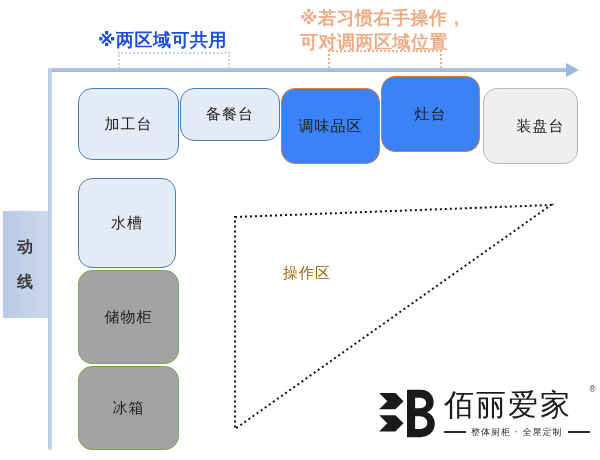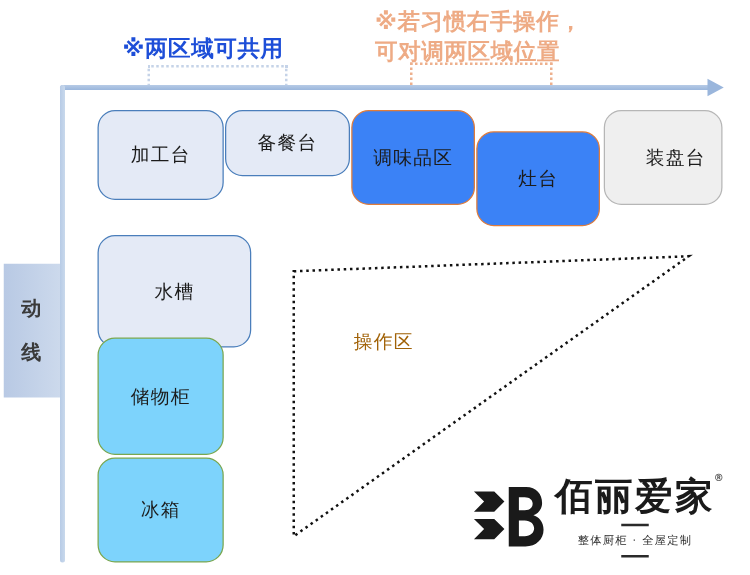--- a/index.html
+++ b/index.html
@@ -117,21 +117,21 @@
   }
   .zone.orange {
     background: #3b82f6;
     border: 1.6px solid #e07c3a;
   }
   .zone.grey {
     background: #efefef;
     border: 1.6px solid #b6b6b6;
   }
   .zone.green {
-    background: #7dd3fc;
+    background: #a3a3a3;
     border: 1.6px solid #7aa74f;
   }
 
   
   .triangle-wrap {
     position: absolute;
     left: 215px;
     top: 195px;
     width: 340px;
     height: 240px;
@@ -162,39 +162,38 @@
     flex: none;
   }
   .logo-text-col {
     display: flex;
     flex-direction: column;
     justify-content: center;
     position: relative;
   }
   .logo-name {
     font-size: 30px;
-    font-weight: bold;
+    font-weight: normal;
     color: #1a1a1a;
     letter-spacing: 2px;
     line-height: 1;
     font-family: "DejaVu Sans", "Liberation Sans", sans-serif;
   }
   .logo-reg {
     position: absolute;
     right: -9px;
     top: -4px;
     font-size: 8px;
     color: #555;
   }
   .logo-tag-row {
     display: flex;
     align-items: center;
     gap: 5px;
     margin-top: 6px;
-    flex-direction: column;
   }
   .logo-rule {
     height: 2px;
     width: 22px;
     background: #2a2a2a;
     flex: none;
   }
   .logo-tag {
     font-size: 9px;
     color: #2a2a2a;
@@ -229,24 +228,24 @@
   <div class="axis-v"></div>
 
   <div class="flow-label">
     <span>动</span>
     <span>线</span>
   </div>
 
   <div class="zone blue" style="left:78px;  top:88px; width:101px; height:72px;">加工台</div>
   <div class="zone blue" style="left:180px; top:88px; width:100px; height:53px;">备餐台</div>
   <div class="zone orange" style="left:281px; top:88px; width:99px;  height:76px;">调味品区</div>
-  <div class="zone orange" style="left:381px; top:105px; width:99px;  height:76px;">灶台</div>
+  <div class="zone orange" style="left:381px; top:76px; width:99px;  height:76px;">灶台</div>
   <div class="zone grey" style="left:483px; top:88px; width:95px;  height:76px;padding-left:20px;">装盘台</div>
 
-  <div class="zone blue" style="left:78px; top:188px; width:123px; height:90px;">水槽</div>
+  <div class="zone blue" style="left:78px; top:178px; width:98px; height:90px;">水槽</div>
   <div class="zone green" style="left:78px; top:270px; width:101px; height:94px;">储物柜</div>
   <div class="zone green" style="left:78px; top:366px; width:101px; height:84px;font-family:Liberation Mono, monospace;">冰箱</div>
 
   <div class="triangle-wrap">
     <svg width="340" height="240" viewBox="0 0 340 240">
       <polygon points="20,22 336,10 20,234" fill="none" stroke="#111111" stroke-width="2" stroke-dasharray="2 3" stroke-linejoin="miter"></polygon>
     </svg>
   </div>
   <div class="tri-label">操作区</div>
 

